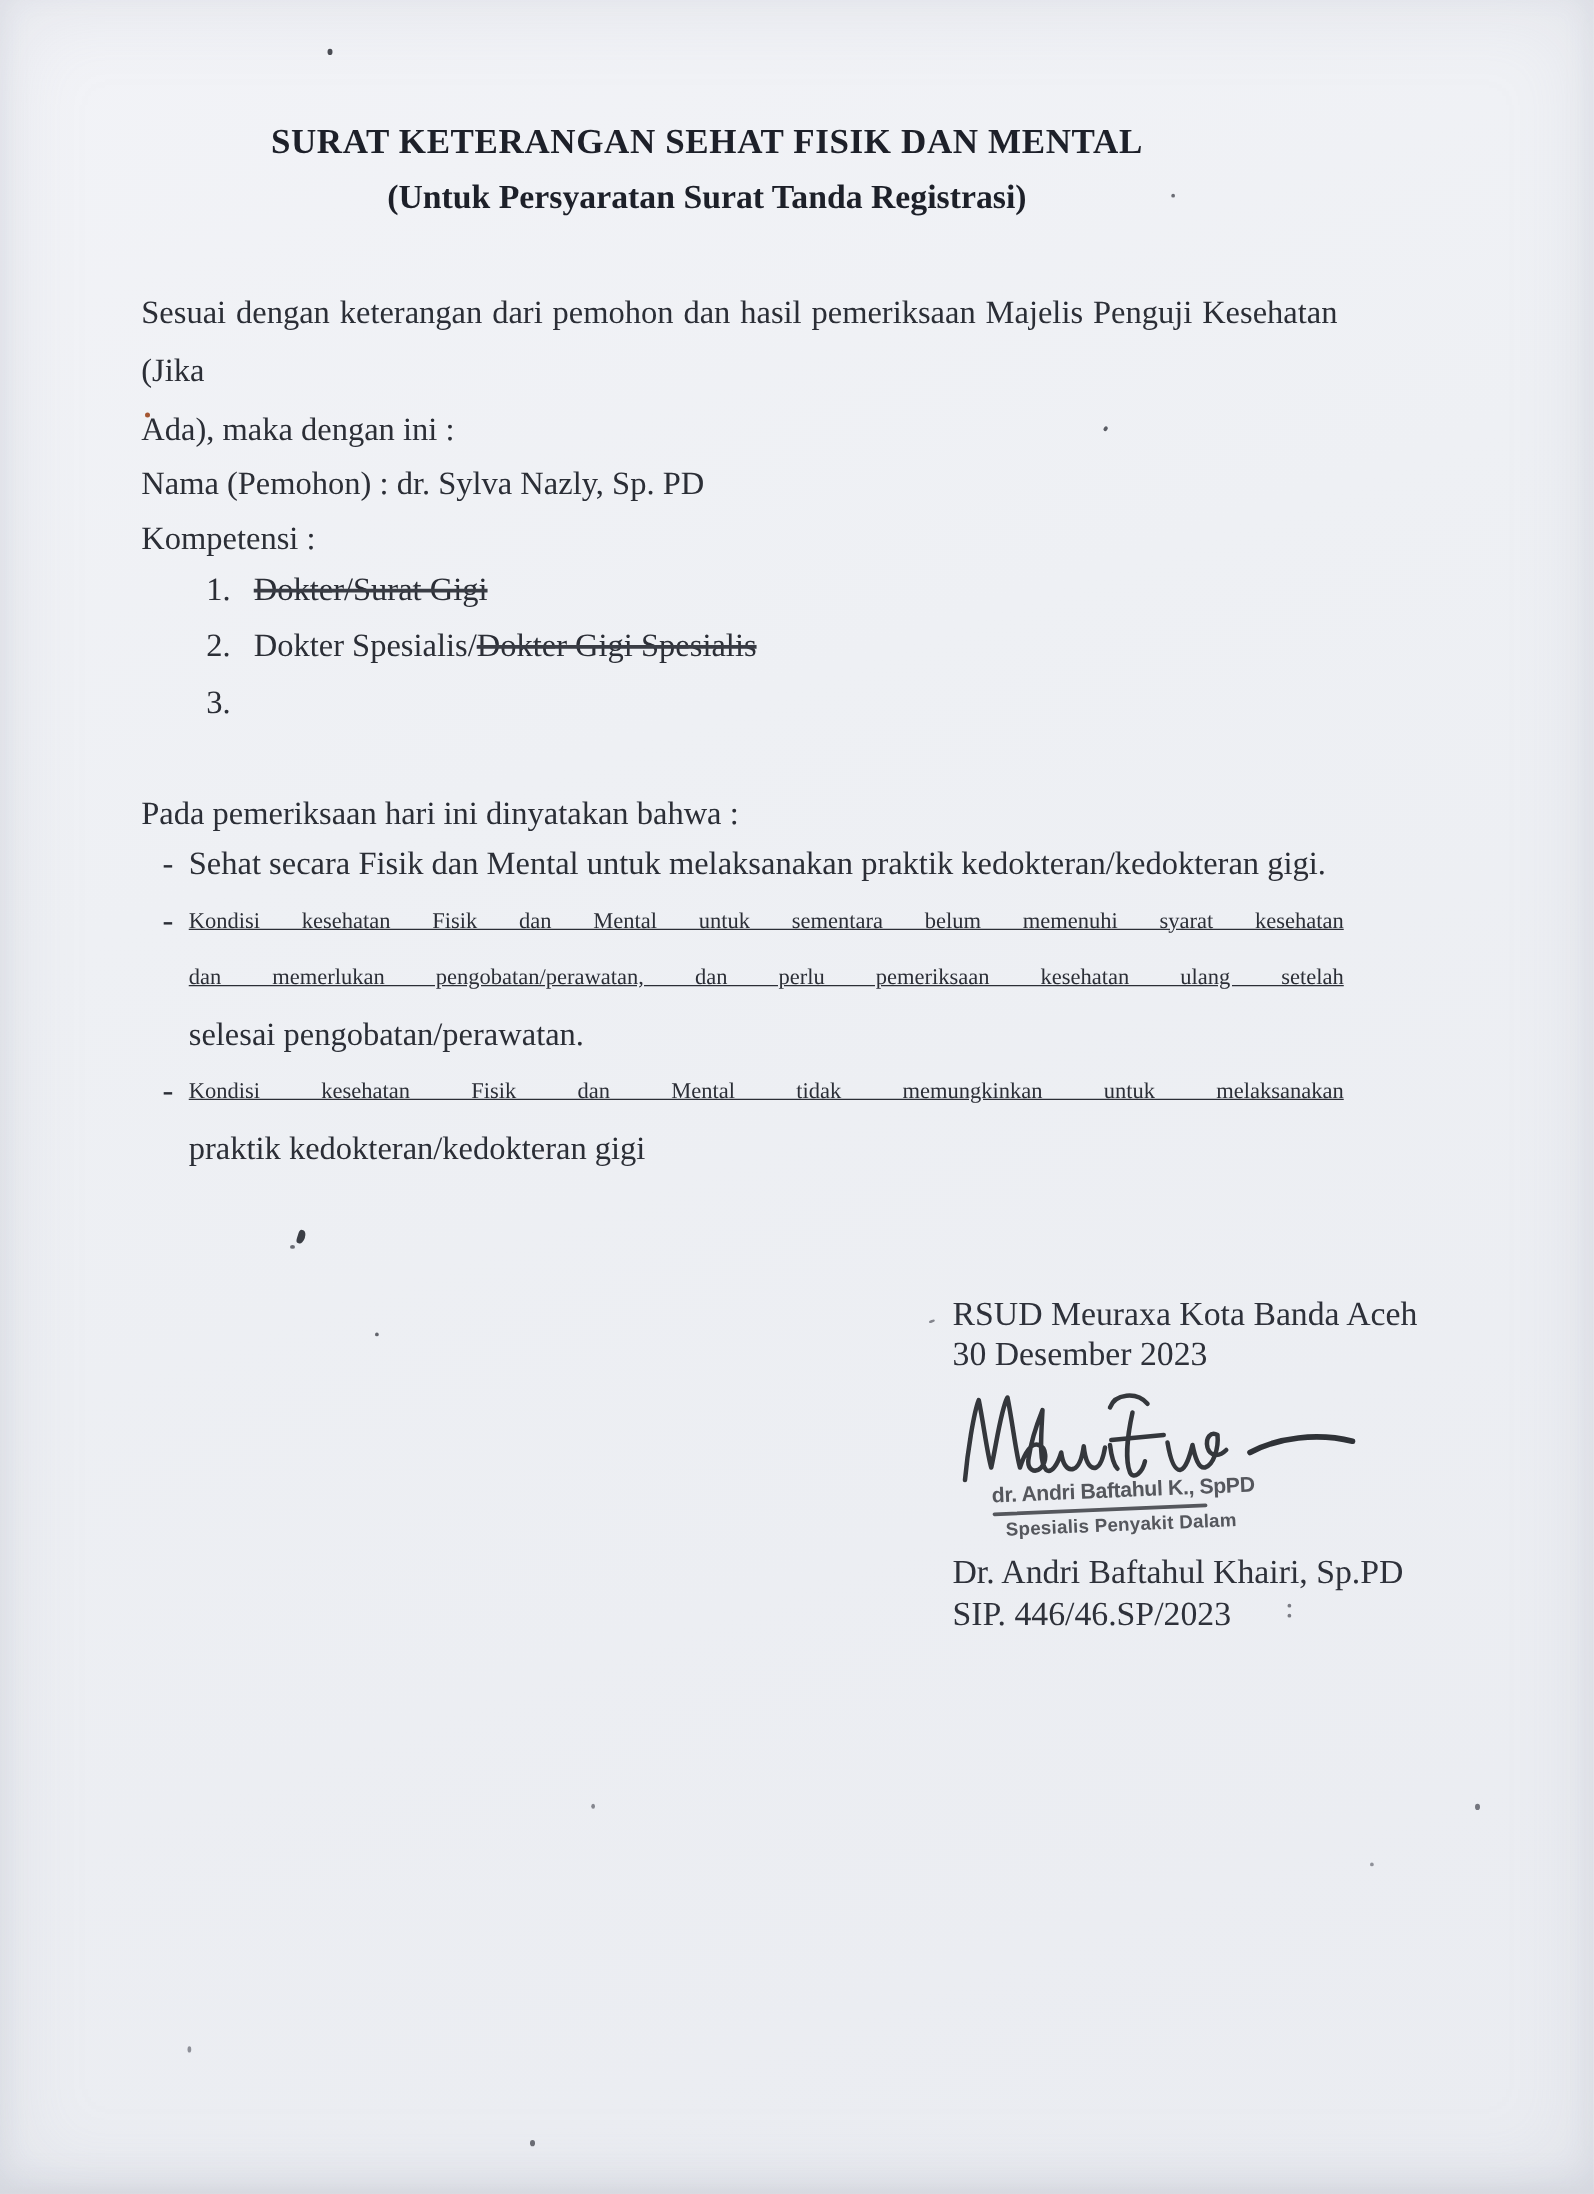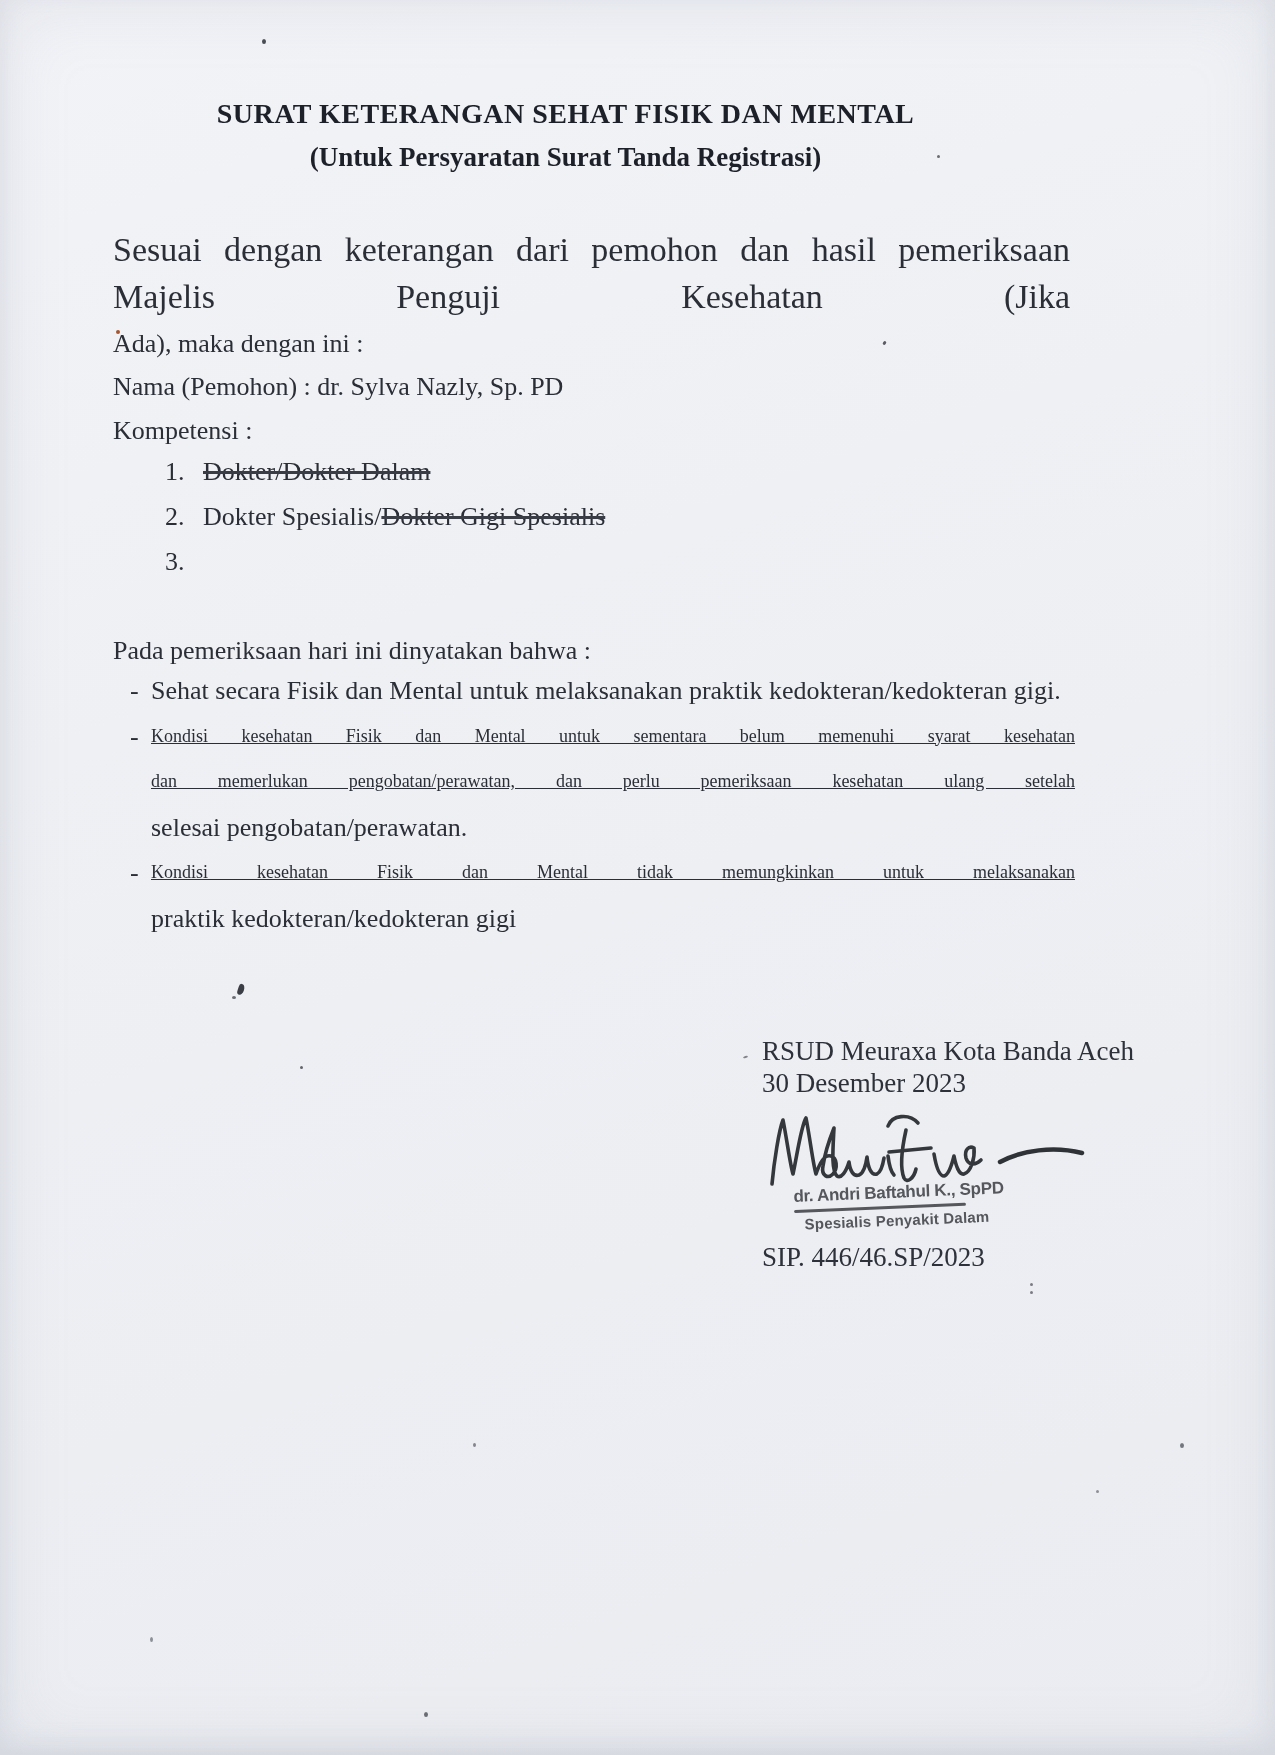--- a/index.html
+++ b/index.html
@@ -14,21 +14,21 @@
   .bottom-edge{position:absolute;left:0;bottom:0;width:100%;height:7px;
     background:linear-gradient(180deg,rgba(200,203,212,.0),#d7d9e0);}
 
   .abs{position:absolute;}
   .title-wrap{left:113px;top:99px;width:905px;text-align:center;}
   .doc-title{font-size:28px;font-weight:bold;letter-spacing:.5px;color:#1d2029;line-height:30px;}
   .doc-subtitle{font-size:27px;font-weight:bold;color:#1d2029;line-height:30px;margin-top:13px;}
 
   .textline{font-size:26px;line-height:47px;white-space:nowrap;}
   .jwrap{left:113px;width:957px;}
-  .jline{font-size:34px;line-height:47px;text-align:justify;text-align-last:justify;white-space:normal;}
+  .jline{font-size:26px;line-height:47px;text-align:justify;text-align-last:justify;white-space:normal;}
   .lline{font-size:26px;line-height:47px;text-align:left;white-space:nowrap;}
 
   .intro{top:226px;}
   .nama{left:113px;top:363px;}
   .kompetensi-label{left:113px;top:407px;}
 
   .num-list{left:165px;top:449px;}
   .num-row{display:flex;font-size:26px;line-height:45px;}
   .num-cell{width:38px;}
   .struck{text-decoration:line-through;text-decoration-thickness:2.5px;text-decoration-color:#3a3d45;}
@@ -72,21 +72,21 @@
   <div class="jline">Sesuai dengan keterangan dari pemohon dan hasil pemeriksaan Majelis Penguji Kesehatan (Jika</div>
   <div class="lline">Ada), maka dengan ini :</div>
 </div>
 
 <div class="abs nama textline">Nama (Pemohon) :  dr. Sylva Nazly, Sp. PD</div>
 <div class="abs kompetensi-label textline">Kompetensi :</div>
 
 <div class="abs num-list">
   <div class="num-row">
     <span class="num-cell">1.</span>
-    <span><span></span><span class="struck">Dokter/Dokter Dalam</span></span>
+    <span><span></span><span class="struck">Dokter/Surat Gigi</span></span>
   </div>
   <div class="num-row">
     <span class="num-cell">2.</span>
     <span><span>Dokter Spesialis/</span><span class="struck">Dokter Gigi Spesialis</span></span>
   </div>
   <div class="num-row">
     <span class="num-cell">3.</span>
   </div>
 </div>
 
@@ -133,20 +133,21 @@
   <path d="M4,20 C26,8 58,4 86,11" fill="none" stroke="#2f3237" stroke-width="4.5" stroke-linecap="round"></path>
 </svg>
 
 <div class="abs stamp">
   <div class="stamp-name">dr. Andri Baftahul K., SpPD</div>
   <div class="stamp-rule"></div>
   <div class="stamp-title">Spesialis Penyakit Dalam</div>
 </div>
 
 <div class="abs signer">
+  <div class="signer-line">Dr. Andri Baftahul Khairi, Sp.PD</div>
   <div class="signer-line">SIP. 446/46.SP/2023</div>
 </div>
 
 <div class="speck" style="left:262px;top:39px;width:4px;height:5px;background:#4a4c54;"></div>
 <div class="speck" style="left:937px;top:155px;width:3px;height:3px;background:#6a6c74;"></div>
 <div class="speck" style="left:116px;top:330px;width:4px;height:4px;background:#a45632;"></div>
 <div class="speck" style="left:883px;top:341px;width:3px;height:4px;background:#5a5c64;transform:rotate(40deg);"></div>
 <div class="speck" style="left:238px;top:984px;width:6px;height:11px;background:#3b3e45;border-radius:40% 60% 60% 40%;transform:rotate(18deg);"></div>
 <div class="speck" style="left:232px;top:996px;width:4px;height:3px;background:#6a6c74;"></div>
 <div class="speck" style="left:300px;top:1066px;width:3px;height:3px;background:#62646c;"></div>

